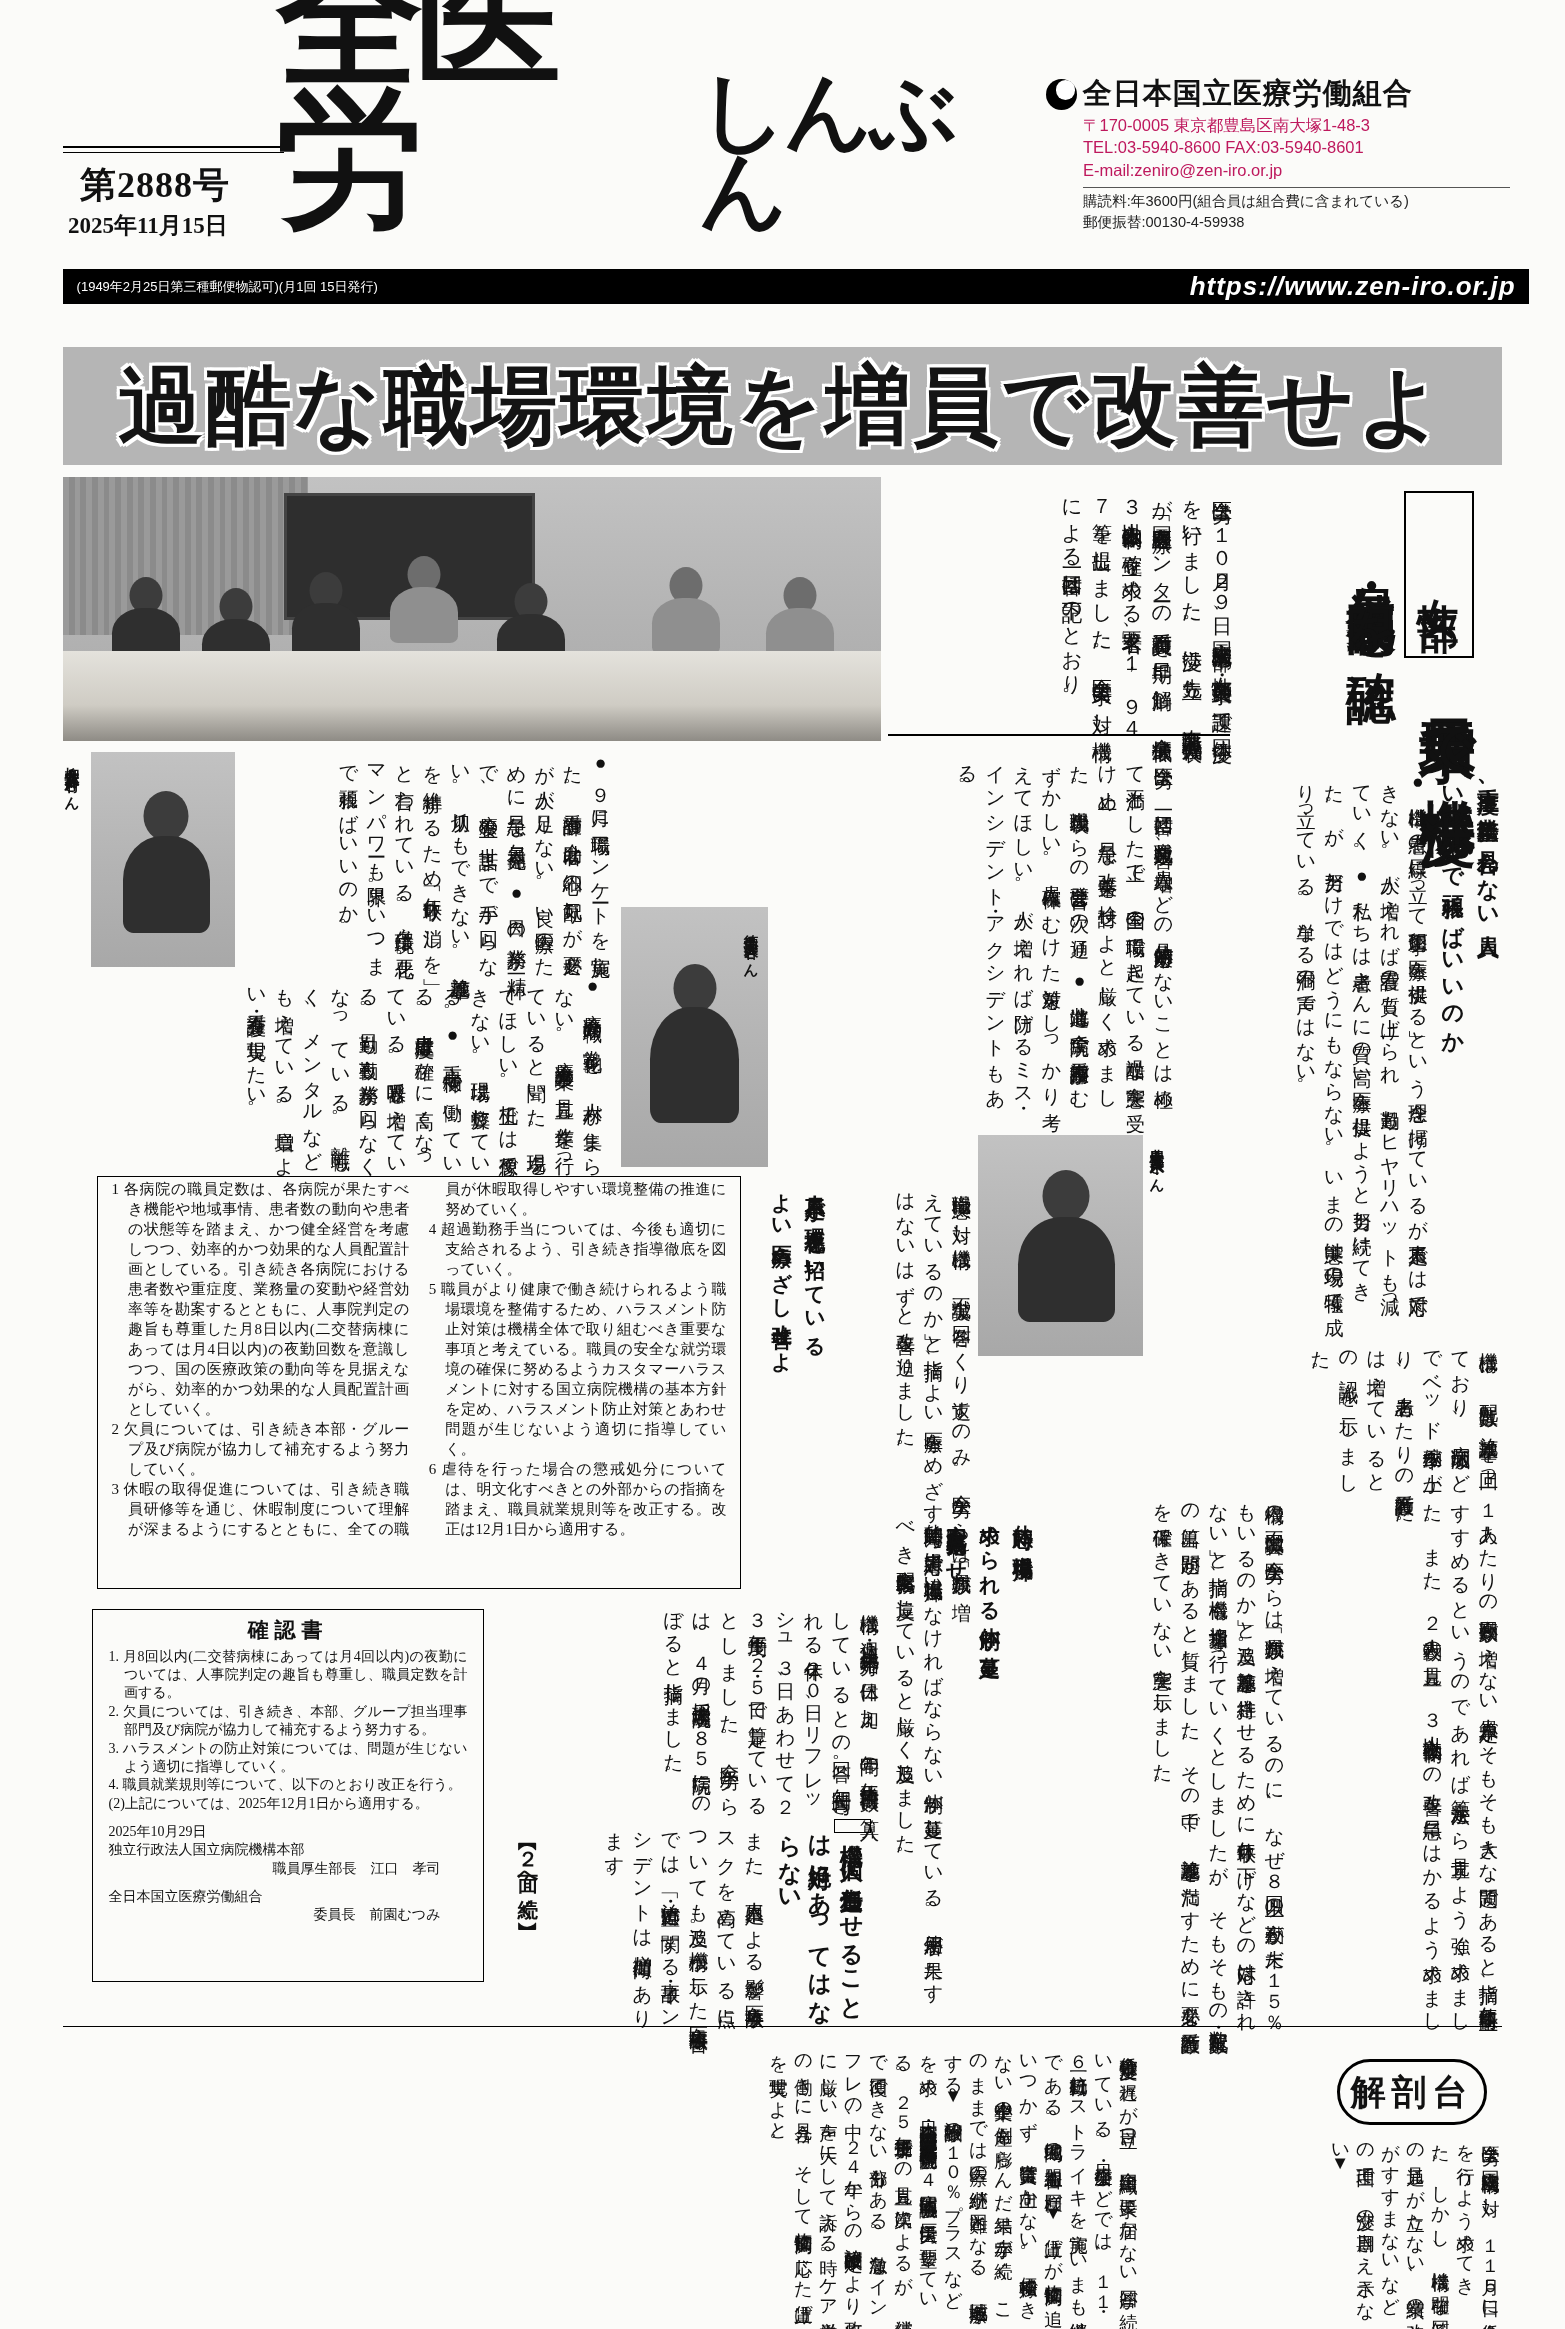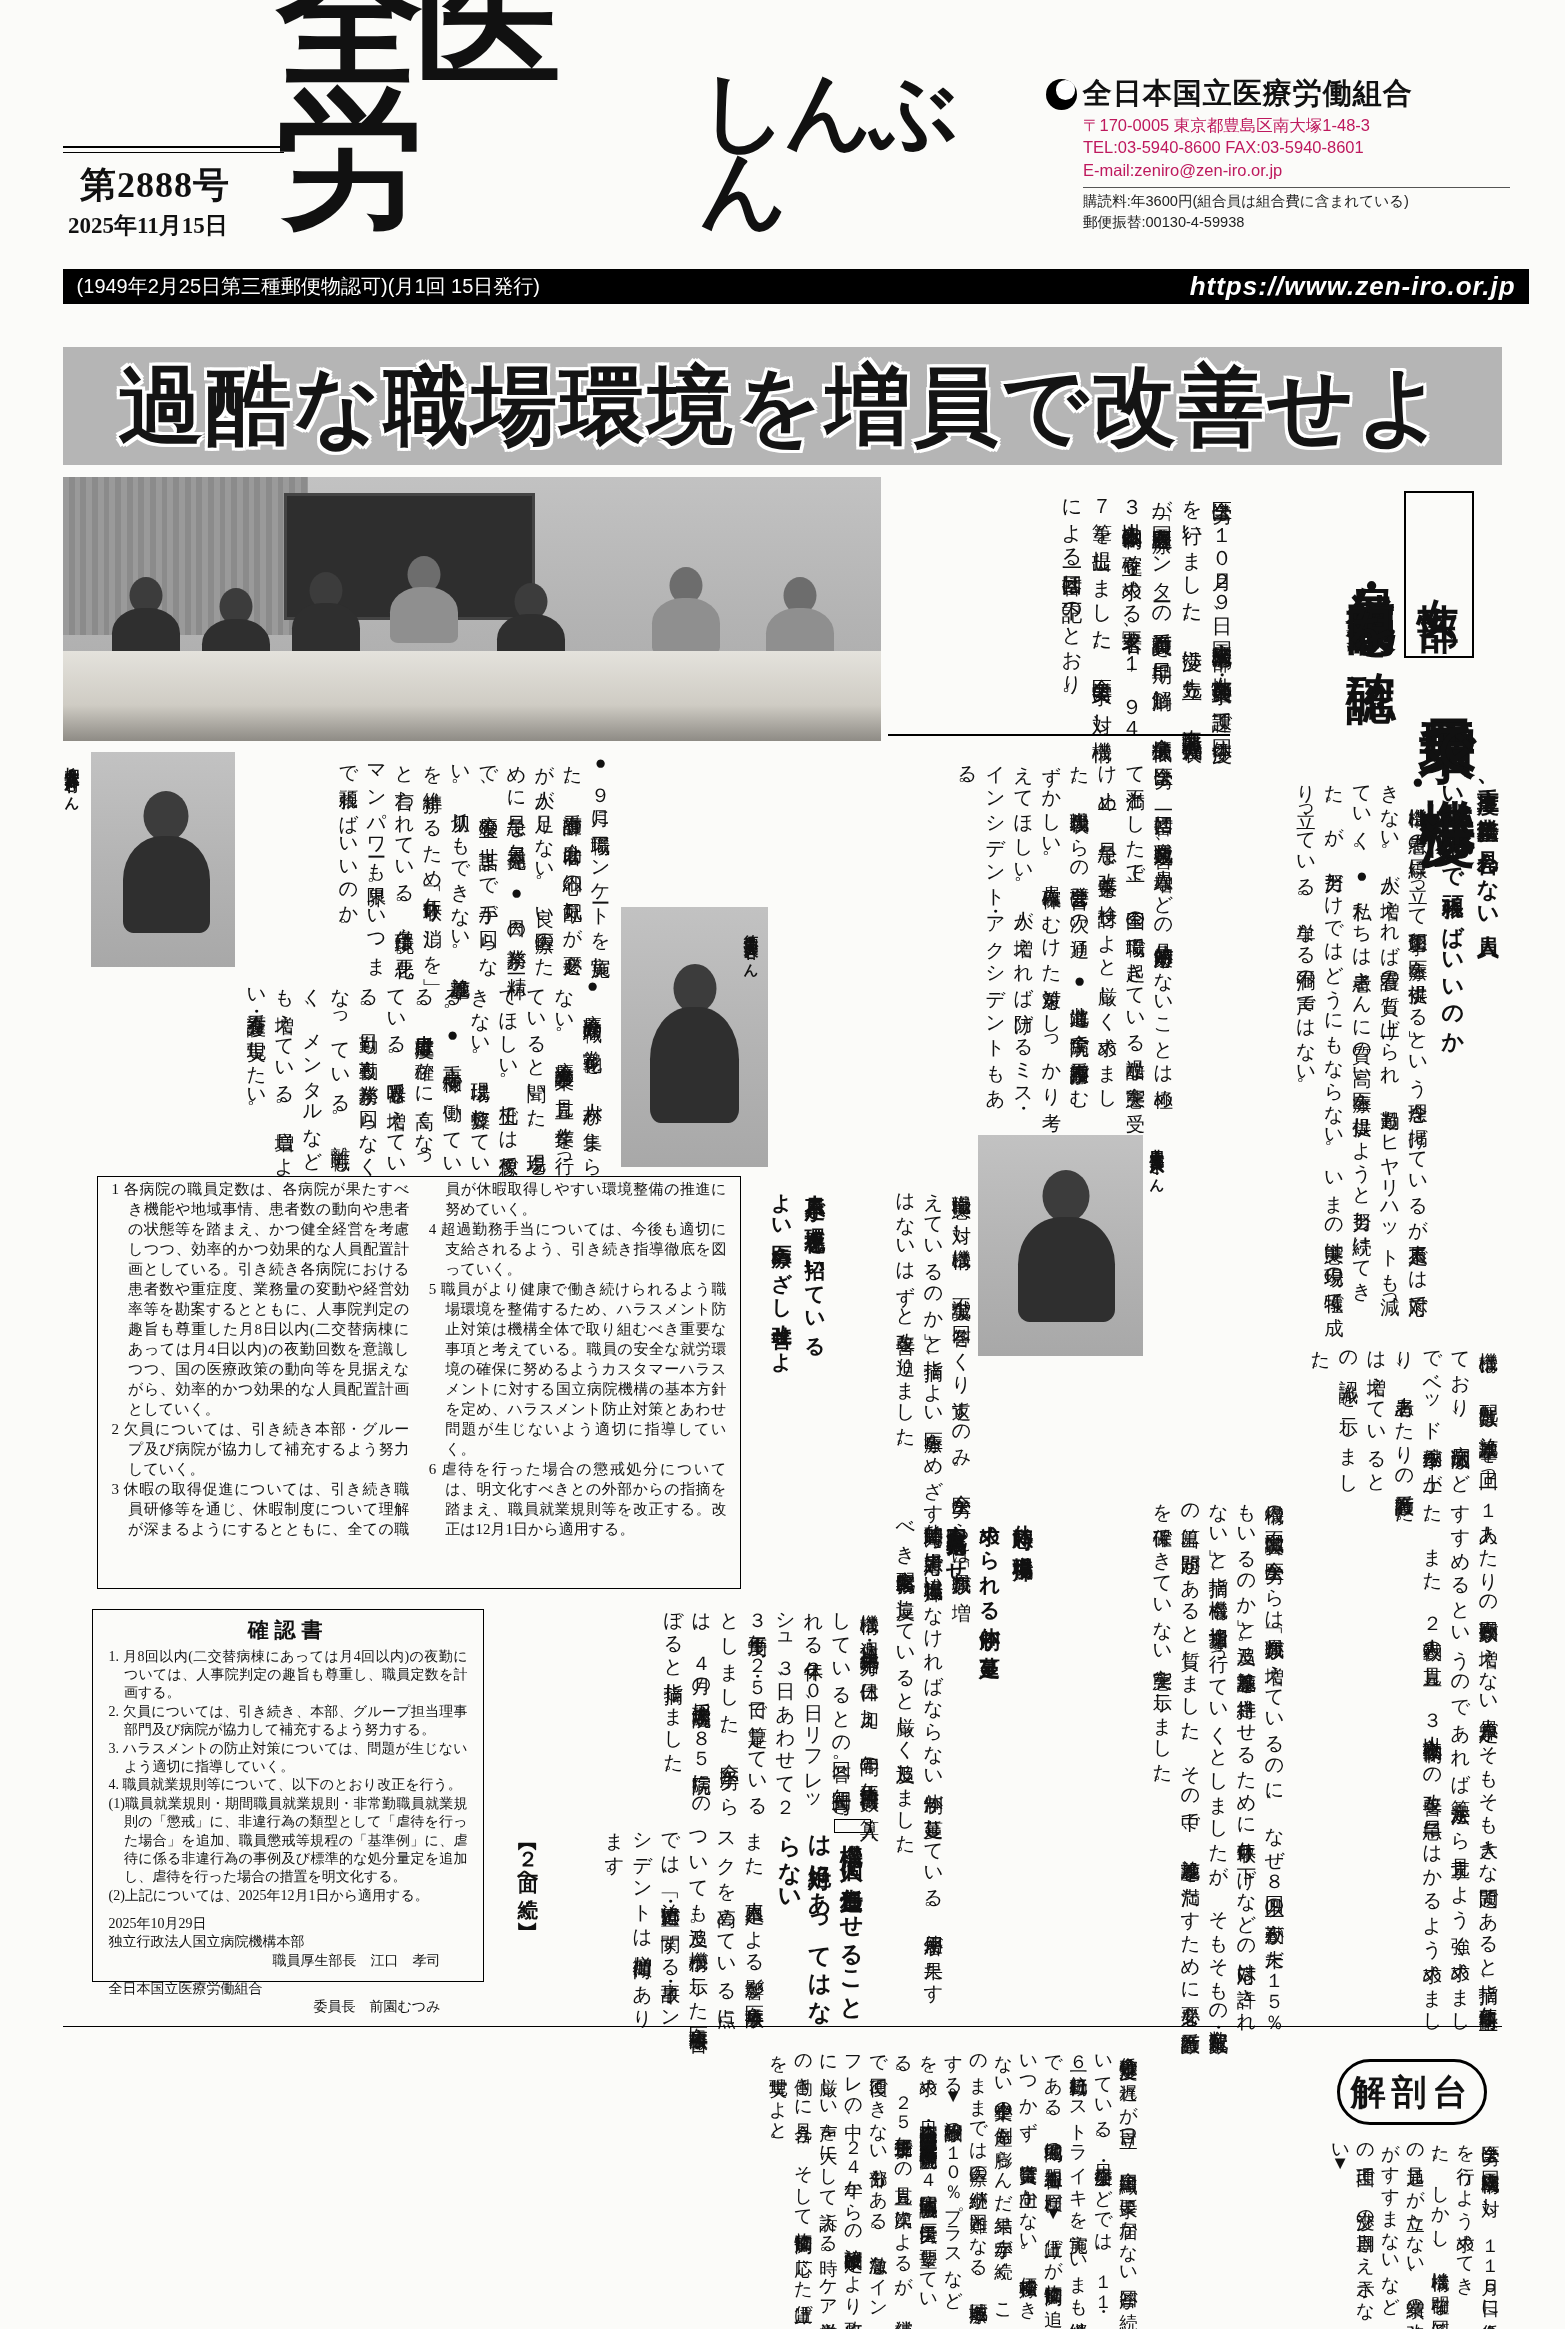--- a/index.html
+++ b/index.html
@@ -17,21 +17,21 @@
           font-family:"Liberation Sans","DejaVu Sans",sans-serif;}
   .orgblock{font-family:"Liberation Sans","DejaVu Sans",sans-serif;}
   .org-title{display:flex;align-items:center;font-size:29px;font-weight:bold;letter-spacing:1px;}
   .logo{width:31px;height:31px;border-radius:50%;background:#000;position:relative;margin-right:5.8px;flex:0 0 auto;}
   .logo:after{content:"";position:absolute;left:9.7px;top:1.9px;width:19.4px;height:19.4px;border-radius:50%;background:#fff;}
   .org-line{font-size:16.5px;line-height:1.35;color:#be185d;}
   .org-sep{border-top:1.9px solid #555;margin:5.8px 0 3.9px 0;}
   .org-small{font-size:14.6px;line-height:1.4;color:#222;}
   .blackbar{background:#000;color:#fff;display:flex;align-items:center;justify-content:space-between;
             padding:0 13.6px;font-family:"Liberation Sans",sans-serif;}
-  .bar-left{font-size:20px;}
+  .bar-left{font-size:13px;}
   .bar-url{font-size:26px;font-weight:bold;font-style:italic;letter-spacing:1px;}
   
   .bighead{background:#b5b5b5;display:flex;align-items:center;justify-content:center;
            font-family:"Liberation Sans","DejaVu Sans",sans-serif;font-weight:900;font-size:85px;
            letter-spacing:2.9px;color:#141414;
            text-shadow:-2.9px -2.9px 0 #fff,2.9px -2.9px 0 #fff,-2.9px 2.9px 0 #fff,2.9px 2.9px 0 #fff,0 2.9px 0 #fff,0 -2.9px 0 #fff,2.9px 0 0 #fff,-2.9px 0 0 #fff;}
   
   .photo{background:linear-gradient(180deg,#c2c2c2 0%,#b3b3b3 55%,#a8a8a8 100%);overflow:hidden;position:absolute;}
   .photo .wall{position:absolute;left:0;top:0;bottom:40%;width:30%;
        background:repeating-linear-gradient(90deg,#9a9a9a 0 5.8px,#8b8b8b 5.8px 11.6px);}
@@ -230,21 +230,20 @@
   <div class="abs v vtext" style="left:1040px;top:1490px;width:248px;height:532px;">機構の不誠実回答に全医労からは「職員数が増えているのに、なぜ８回以上の夜勤が未だ１５％もいるのか」と追及。「施設基準を維持させるために年休取り下げなどの対応は許されない」と指摘、機構も適切指導を行っていくとしましたが、そもそもの定数・配置数の算出に問題があると質しました。その中で、施設基準を満たすために必要な看護師数を確保できていない実態を示しました。</div>
   <div class="abs v vtext" style="left:1296px;top:1490px;width:206px;height:532px;">１人あたりの夜勤回数が増えない人員算定がそもそも大きな問題であると指摘、年休取得向上をすすめるというのであれば算定方法から見直すよう強く求めました。また、２人夜勤の見直し、３人以上夜勤体制への改善を早急にはかるよう求めました。</div>
 
   <div class="abs nbox kk" style="left:92px;top:1609px;width:390px;height:371px;">
     <div class="btitle">確認書</div>
     <div class="kk-body">
       <div class="bitem">1. 月8回以内(二交替病棟にあっては月4回以内)の夜勤については、人事院判定の趣旨も尊重し、職員定数を計画する。</div>
       <div class="bitem">2. 欠員については、引き続き、本部、グループ担当理事部門及び病院が協力して補充するよう努力する。</div>
       <div class="bitem">3. ハラスメントの防止対策については、問題が生じないよう適切に指導していく。</div>
       <div class="bitem">4. 職員就業規則等について、以下のとおり改正を行う。</div>
-      <div class="bitem">(1)職員就業規則・期間職員就業規則・非常勤職員就業規則の「懲戒」に、非違行為の類型として「虐待を行った場合」を追加、職員懲戒等規程の「基準例」に、虐待に係る非違行為の事例及び標準的な処分量定を追加し、虐待を行った場合の措置を明文化する。</div>
       <div class="bitem">(2)上記については、2025年12月1日から適用する。</div>
       <div class="sig gap">2025年10月29日</div>
       <div class="sig">独立行政法人国立病院機構本部</div>
       <div class="sig right">職員厚生部長　江口　孝司</div>
       <div class="sig gap">全日本国立医療労働組合</div>
       <div class="sig right">委員長　前園むつみ</div>
     </div>
   </div>
 
   <div class="abs v" style="left:774px;top:1819px;width:97px;height:202px;">

